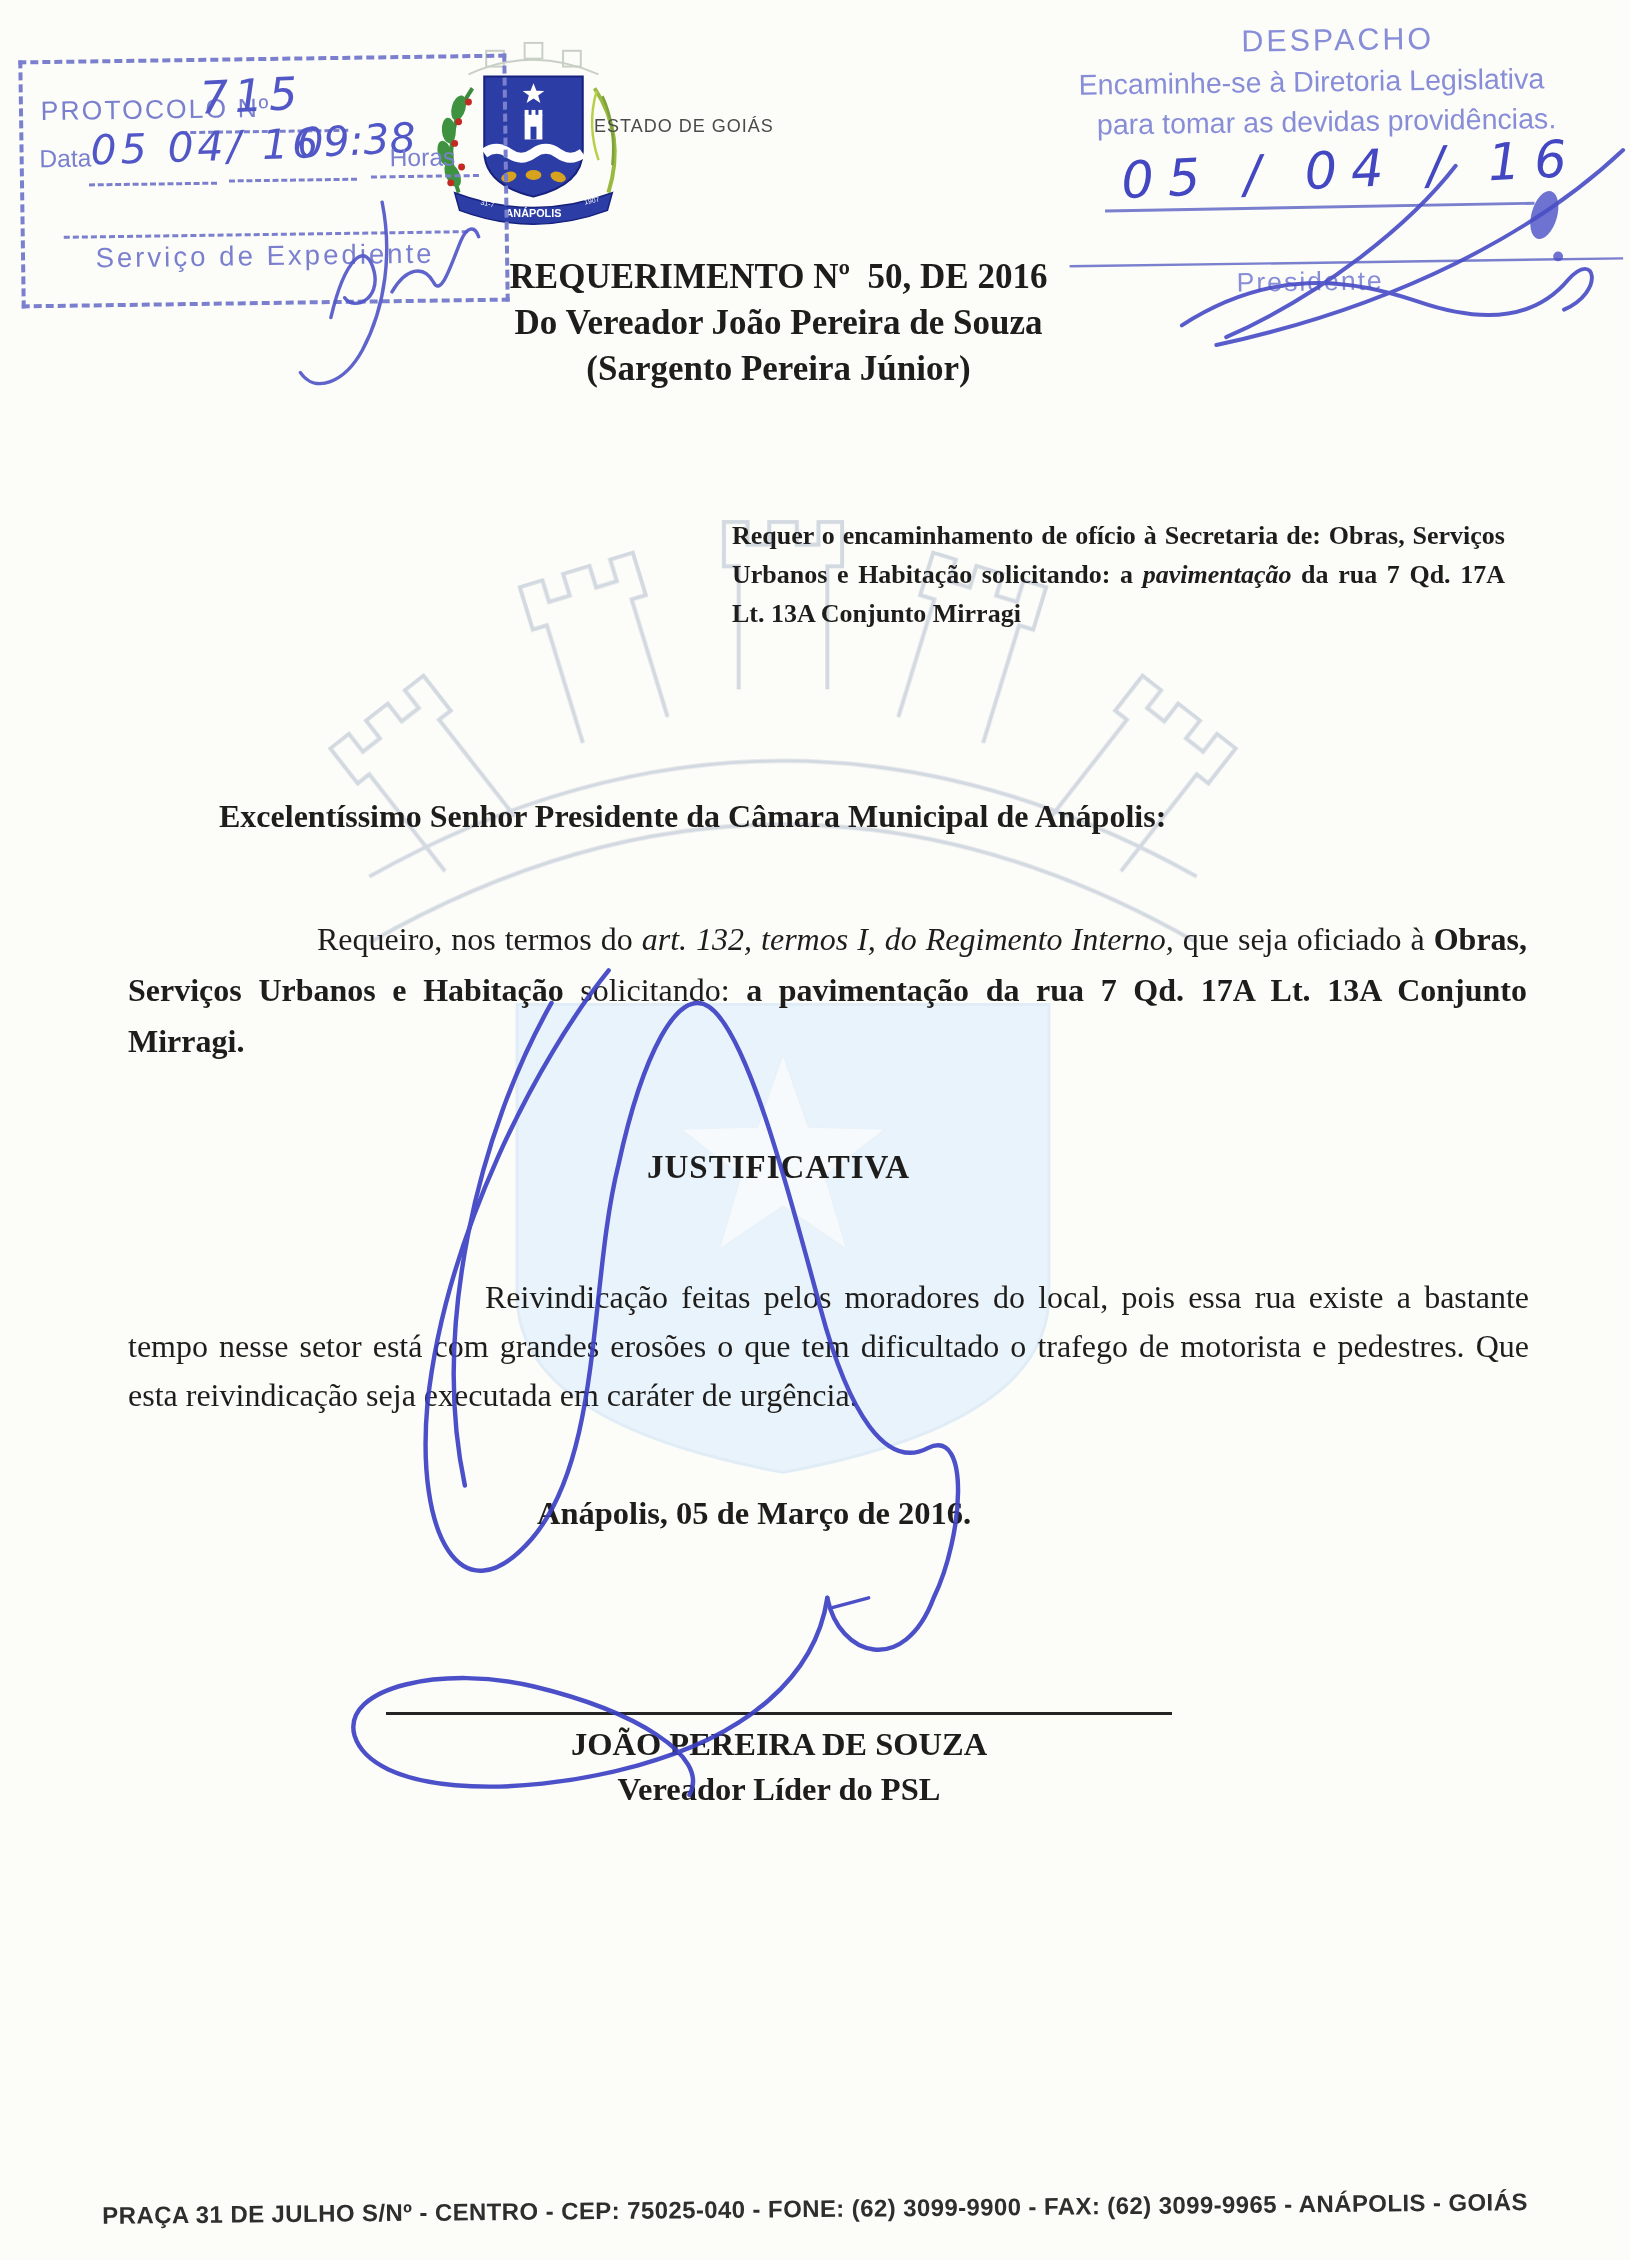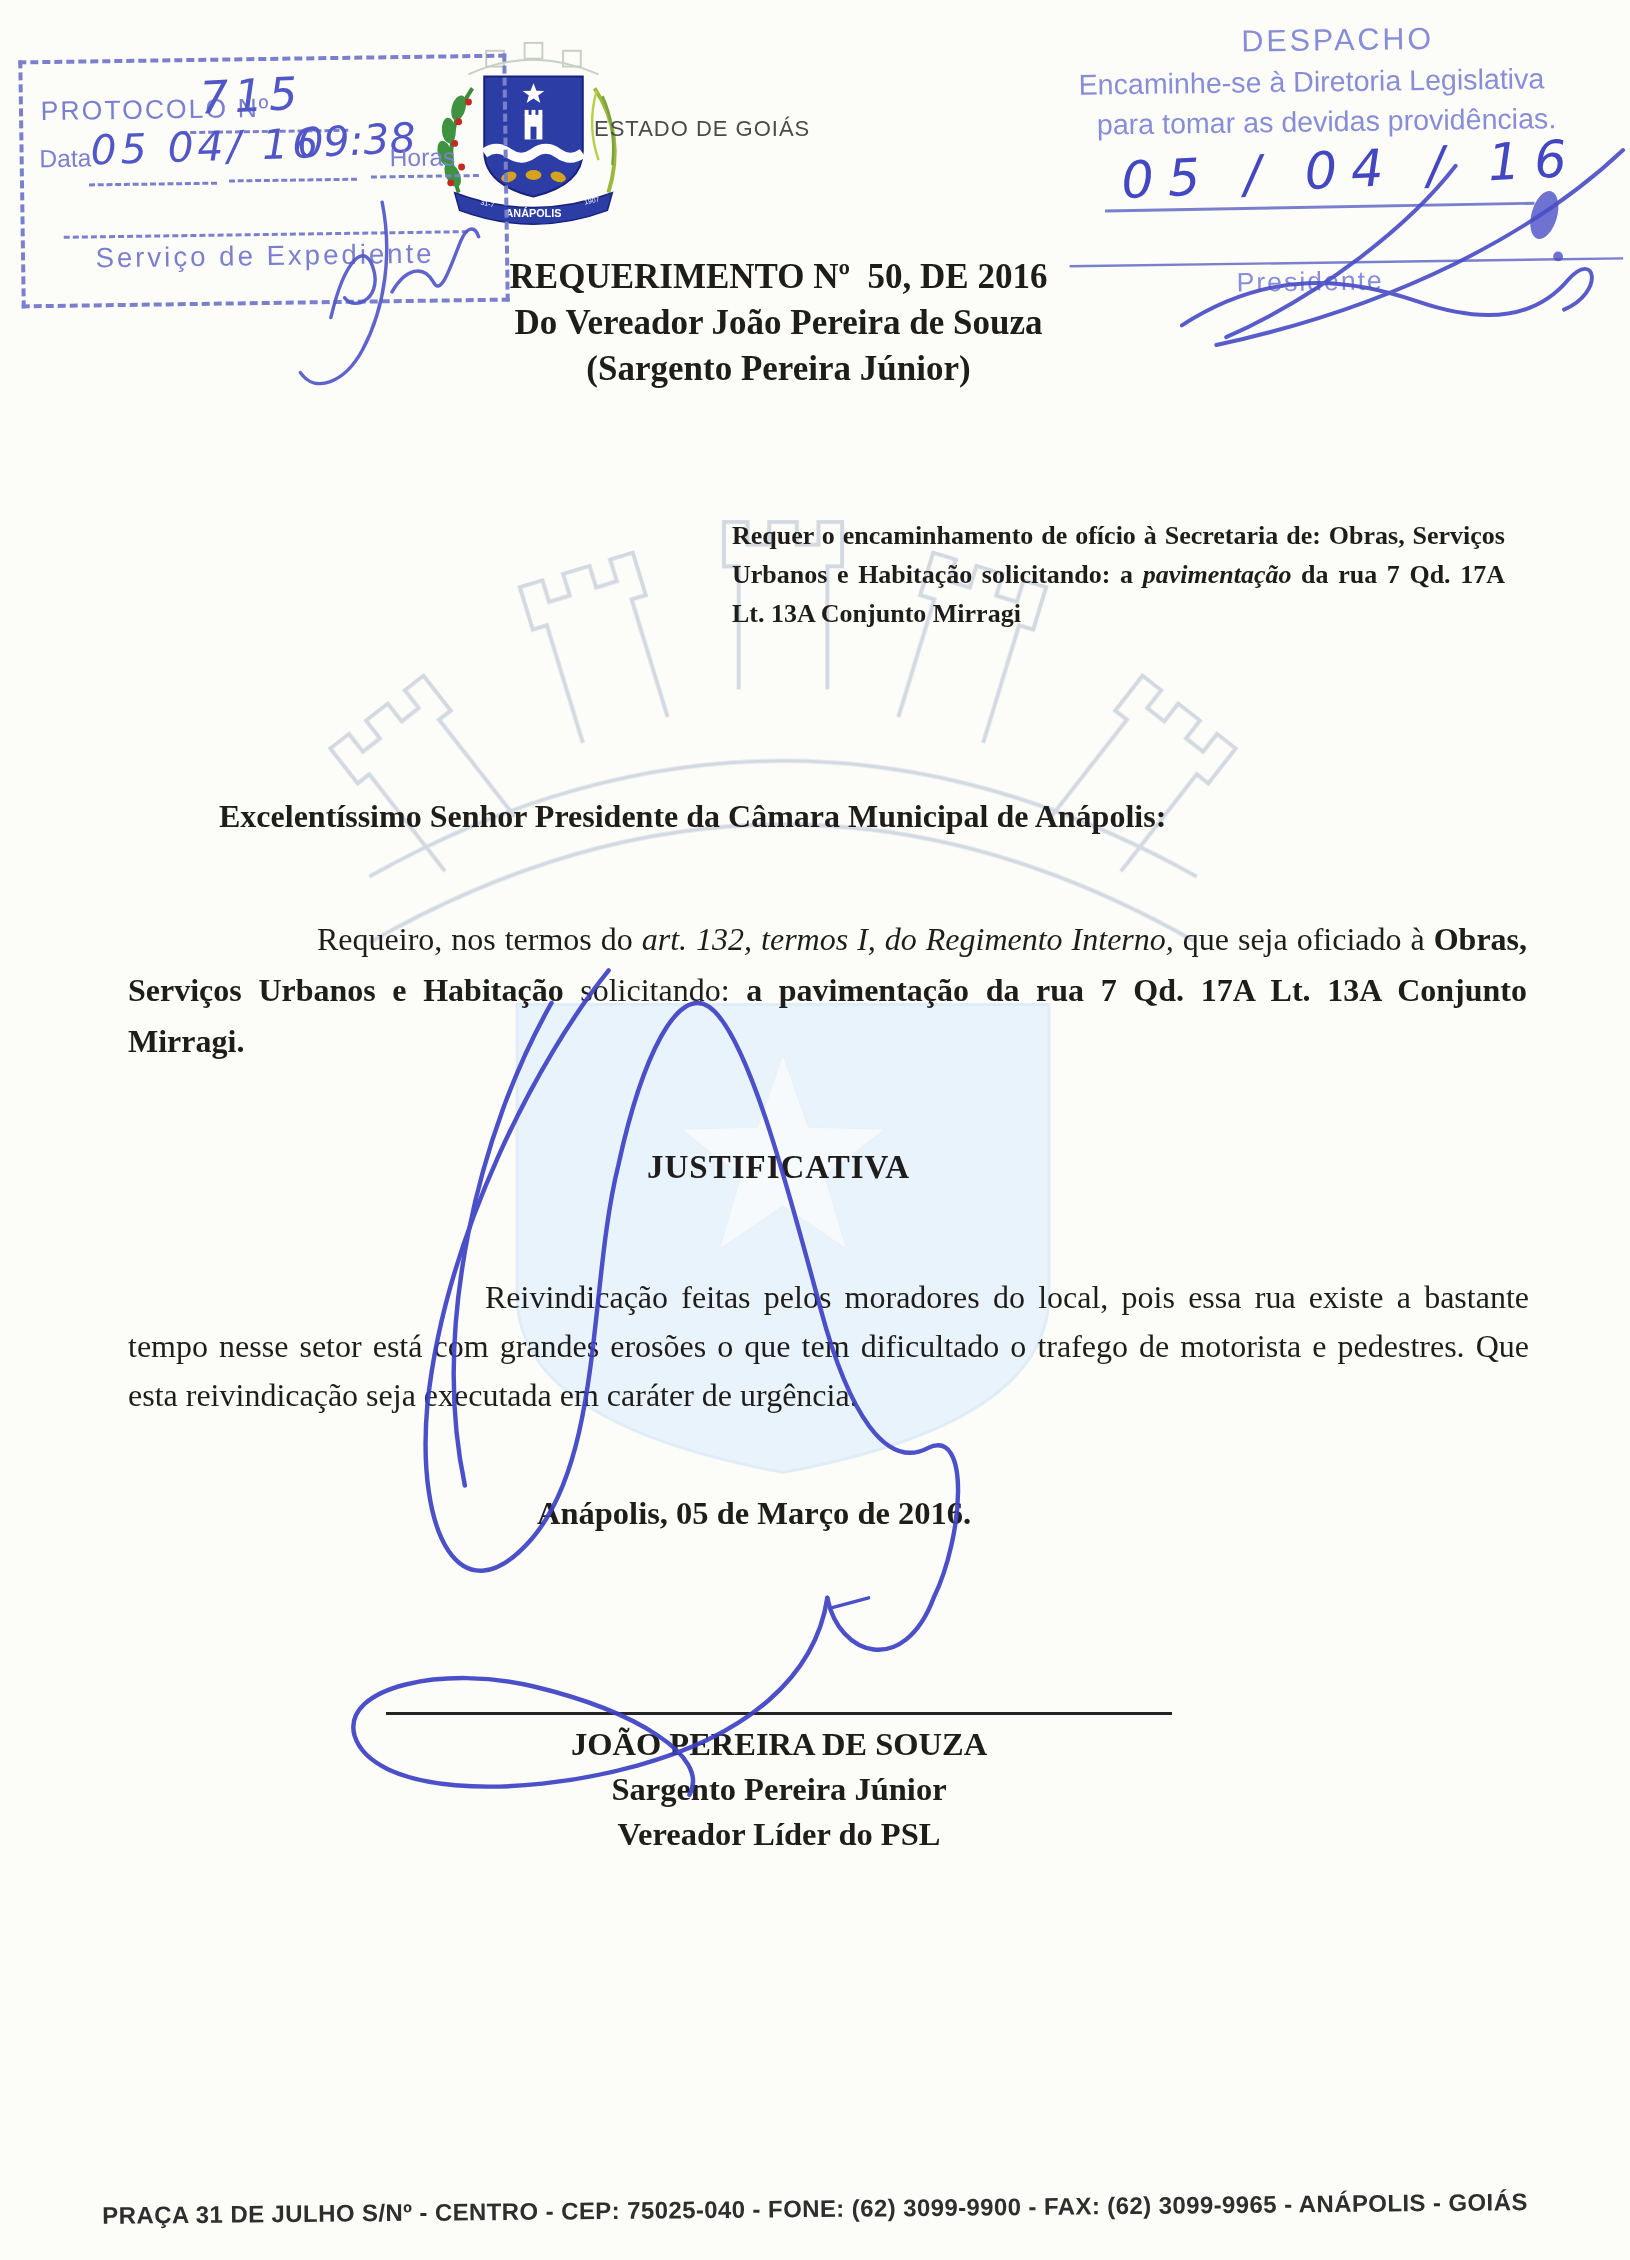--- a/index.html
+++ b/index.html
@@ -28,21 +28,21 @@
   .ps-time{left:274px; top:57px; font-size:41px; color:#5157c7; transform:rotate(-2deg);}
   .ps-date-line1{left:65px; top:120px; width:128px; border-top:3.9px dashed #7b80ce;}
   .ps-date-line2{left:205px; top:118px; width:128px; border-top:3.9px dashed #7b80ce;}
   .ps-date-line3{left:347px; top:116px; width:108px; border-top:3.9px dashed #7b80ce;}
   .ps-horas{left:366px; top:85px; font-size:24.6px;}
   .ps-sep{left:39px; top:172px; width:404px; border-top:3px dashed #7b80ce;}
   .ps-dept{left:0px; top:179px; width:100%; text-align:center; font-size:27.6px; letter-spacing:3px;}
 
   
   .org-title{left:594px; top:71px; font-size:30.5px; font-weight:bold; color:#434343; letter-spacing:0.5px; z-index:3;}
-  .org-state{left:594px; top:116px; font-size:22px; color:#4a4a4a; letter-spacing:1px; z-index:3;}
+  .org-state{left:594px; top:116px; font-size:18px; color:#4a4a4a; letter-spacing:1px; z-index:3;}
 
   
   .despacho{left:1064px; top:21.7px; width:566px; color:#888dd8; transform:rotate(-0.8deg); z-index:5;}
   .dp-title{position:absolute; left:177px; top:0px; font-size:30.5px; letter-spacing:3px;}
   .dp-line1{position:absolute; left:13.8px; top:43px; font-size:28.6px; width:591px;}
   .dp-line2{position:absolute; left:31.5px; top:83px; font-size:28.6px;}
   .dp-date{position:absolute; left:55px; top:118px; font-size:51px; color:#4347c2; letter-spacing:13.8px; transform:rotate(-2deg);}
   .dp-role{position:absolute; left:169px; top:244px; font-size:26.6px; letter-spacing:2px;}
 
   
@@ -184,21 +184,20 @@
   <div class="abs bodypara serif"><span>Requeiro, nos termos do </span><span class="it">art. 132, termos I, do Regimento Interno,</span><span> que seja oficiado à </span><span class="bd">Obras, Serviços Urbanos e Habitação</span><span> solicitando: </span><span class="bd">a pavimentação da rua 7 Qd. 17A Lt. 13A Conjunto Mirragi.</span></div>
 
   <div class="abs just-heading serif">JUSTIFICATIVA</div>
   <div class="abs justpara serif">Reivindicação feitas pelos moradores do local, pois essa rua existe a bastante tempo nesse setor está com grandes erosões o que tem dificultado o trafego de motorista e pedestres. Que esta reivindicação seja executada em caráter de urgência.</div>
 
   <div class="abs dateline serif">Anápolis, 05 de Março de 2016.</div>
 
   <div class="abs sig-rule"></div>
   <div class="abs sig-block serif">
     <div>JOÃO PEREIRA DE SOUZA</div>
-    <div>Sargento Pereira Júnior</div>
     <div>Vereador Líder do PSL</div>
   </div>
 
   <div class="abs footer sans">PRAÇA 31 DE JULHO S/Nº - CENTRO - CEP: 75025-040 - FONE: (62) 3099-9900 - FAX: (62) 3099-9965 - ANÁPOLIS - GOIÁS</div>
 
   <svg class="abs ink" width="1630" height="2261" viewBox="0 0 1655 2295">
 
     <line x1="1122" y1="214" x2="1558" y2="206" stroke="#7a7fce" stroke-width="3"></line>
     <line x1="1086" y1="270" x2="1648" y2="262" stroke="#7a7fce" stroke-width="2.5"></line>
 

